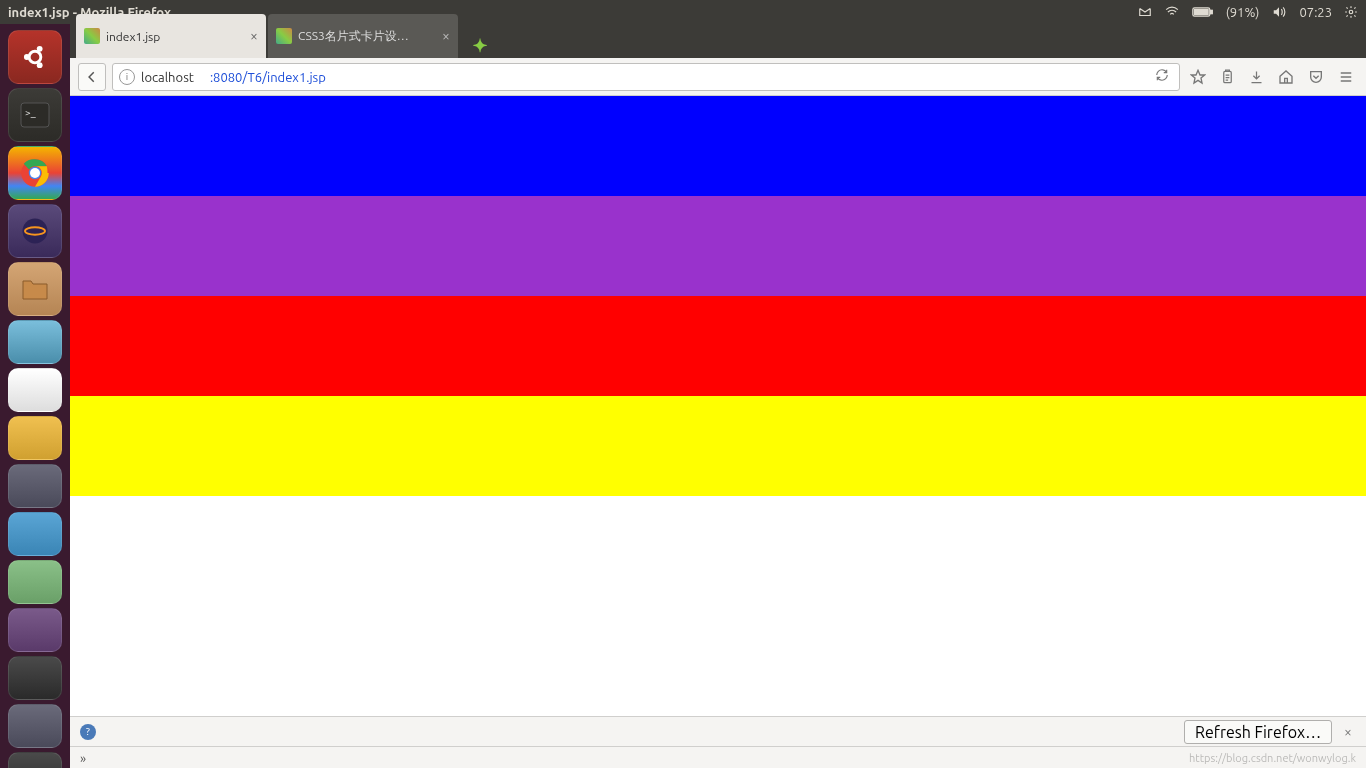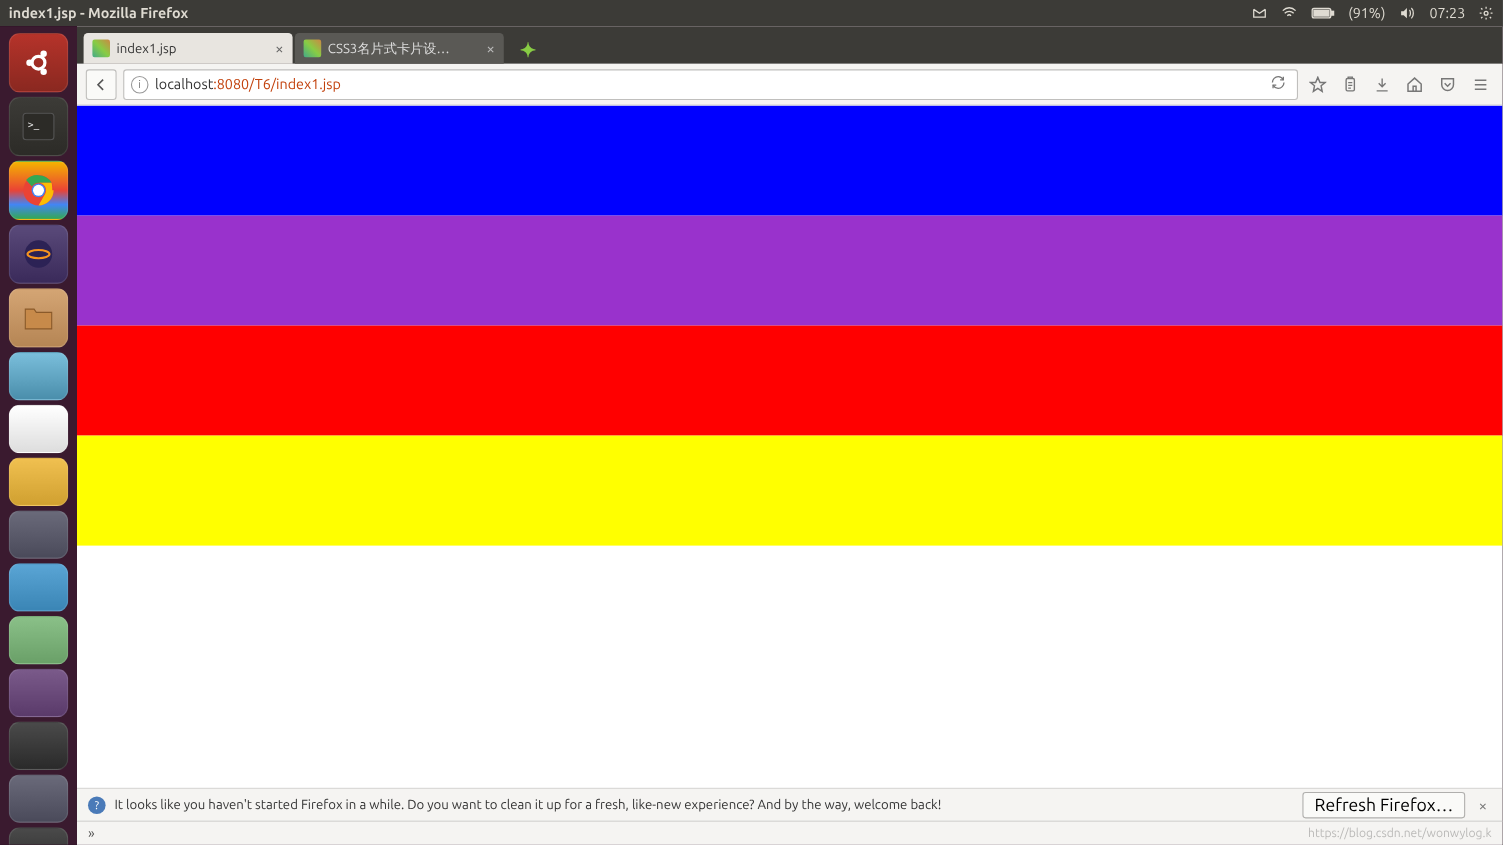--- a/index.html
+++ b/index.html
@@ -90,21 +90,21 @@
 
 
 .tabstrip {
   height: 34px;
   background: #3c3b37;
   display: flex;
   align-items: flex-end;
   padding-left: 6px;
 }
 .tab {
-  height: 28px;
+  height: 44px;
   min-width: 190px;
   background: #e8e5e0;
   border-radius: 4px 4px 0 0;
   display: flex;
   align-items: center;
   padding: 0 8px;
   font-size: 12px;
   color: #333;
   gap: 6px;
   margin-right: 2px;
@@ -179,21 +179,21 @@
   height: 16px;
   border: 1px solid #999;
   border-radius: 50%;
   display: inline-flex;
   align-items: center;
   justify-content: center;
   font-size: 10px;
   color: #777;
   margin-right: 6px;
 }
-.urlbar .host-dim { color: #c2410c; }
+.urlbar .host-dim { color: #1d4ed8; margin-left: 16px; }
 .urlbar .refresh {
   margin-left: auto;
   color: #777;
   font-size: 14px;
   padding: 0 4px;
 }
 .searchbar {
   width: 250px;
   height: 28px;
   border: 1px solid #c0bfbd;
@@ -438,21 +438,20 @@
 
     <div class="page">
       <div class="stripe blue"></div>
       <div class="stripe purple"></div>
       <div class="stripe red"></div>
       <div class="stripe yellow"></div>
     </div>
 
     <div class="notif">
       <span class="icon">?</span>
-      <span>It looks like you haven't started Firefox in a while. Do you want to clean it up for a fresh, like-new experience? And by the way, welcome back!</span>
       <span class="spacer"></span>
       <button class="btn">Refresh Firefox…</button>
       <span class="close">×</span>
     </div>
 
     <div class="bottombar">
       <span>»</span>
       <span class="watermark">https://blog.csdn.net/wonwylog.k</span>
     </div>
   </div>

